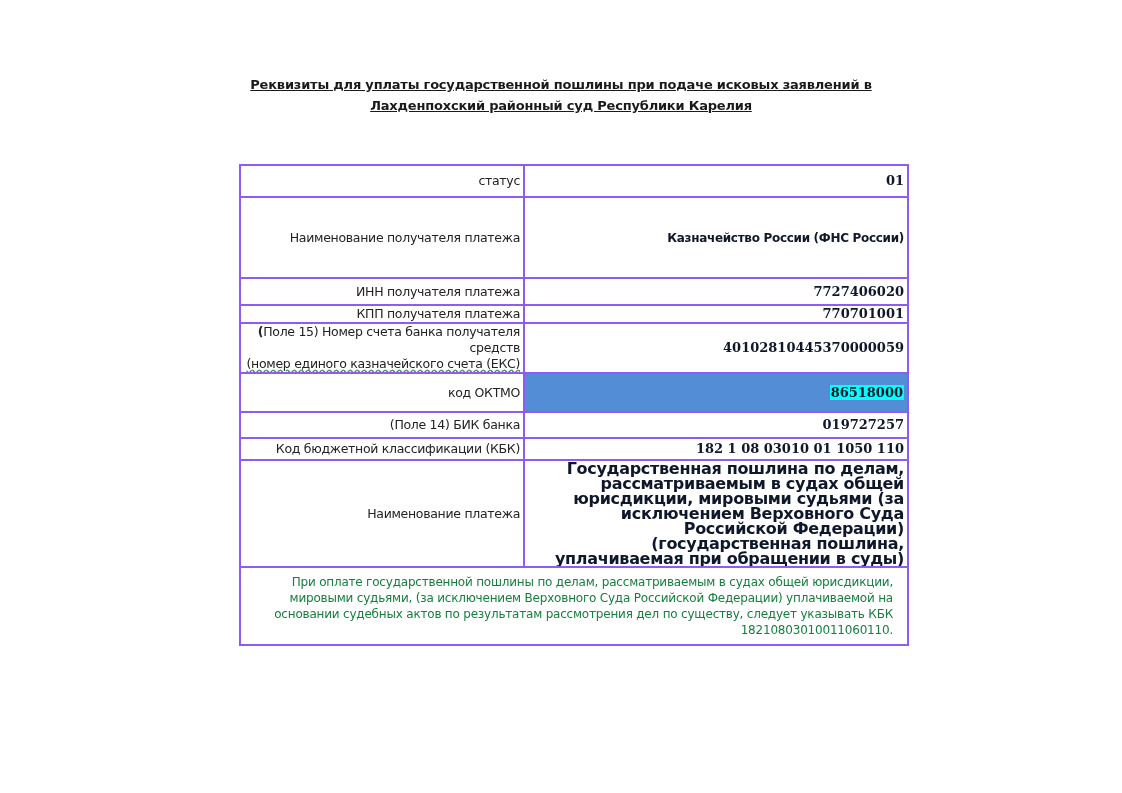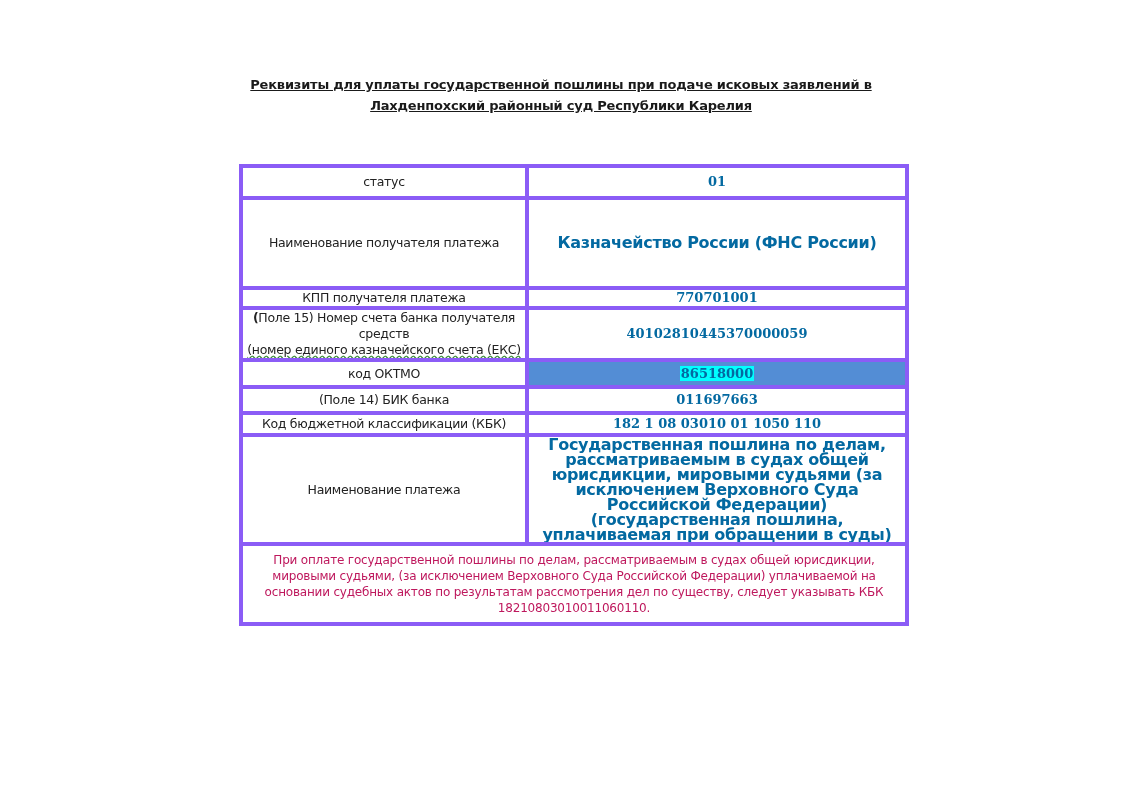--- a/index.html
+++ b/index.html
@@ -32,94 +32,98 @@
     table.req {
       position: absolute;
       left: 239px;
       top: 164px;
       width: 670px;
       border-collapse: collapse;
       table-layout: fixed;
       font-size: 12.5px;
     }
     table.req td {
-      border: 4px solid #8b5cf6;
-      text-align: center;
+      border: 2px solid #8b5cf6;
+      text-align: right;
       vertical-align: middle;
       padding: 0 3px;
       line-height: 16px;
       overflow: hidden;
     }
     table.req td.label {
       width: 276px;
       font-size: 12.5px;
       letter-spacing: -0.3px;
       color: #222;
     }
     table.req td.value {
       font-weight: bold;
       font-family: "DejaVu Serif", "Liberation Serif", serif;
       font-size: 13px;
-      color: #0369a1;
+      color: #0f172a;
     }
     table.req td.value.sans {
       font-family: "DejaVu Sans", "Liberation Sans", sans-serif;
-      font-size: 16px;
+      font-size: 12px;
       letter-spacing: -0.3px;
     }
     td.oktmo {
       background: #538dd5;
     }
     td.oktmo span {
       background: #00ffff;
       padding: 0 1px;
     }
     .ul { text-decoration: underline; text-decoration-color: #3a8a3a; text-decoration-style: wavy; margin-top: 25px; }
     .bold-paren { font-weight: bold; }
     td.note {
       font-size: 12px;
       line-height: 15px;
       letter-spacing: -0.2px;
       padding: 6px 14px !important;
-      color: #be185d;
+      color: #15803d;
     }
   </style>
 </head>
 <body>
 
 <div class="title">
   <div>Реквизиты для уплаты государственной пошлины при подаче исковых заявлений в</div>
   <div>Лахденпохский районный суд Республики Карелия</div>
 </div>
 
 <table class="req">
   <tbody>
       <tr style="height:32px">
     <td class="label">статус</td>
     <td class="value">01</td>
   </tr>
-  <tr style="height:90px">
+  <tr style="height:81px">
     <td class="label">Наименование получателя платежа</td>
     <td class="value sans">Казначейство России (ФНС России)</td>
+  </tr>
+  <tr style="height:27px">
+    <td class="label">ИНН получателя платежа</td>
+    <td class="value">7727406020</td>
   </tr>
   <tr style="height:15px">
     <td class="label">КПП получателя платежа</td>
     <td class="value">770701001</td>
   </tr>
   <tr style="height:47px">
     <td class="label"><span class="bold-paren">(</span><span>Поле 15) Номер счета банка получателя средств</span><br><span class="ul">(номер единого казначейского счета (ЕКС)</span></td>
     <td class="value">40102810445370000059</td>
   </tr>
-  <tr style="height:27px">
+  <tr style="height:39px">
     <td class="label">код ОКТМО</td>
     <td class="value oktmo"><span>86518000</span></td>
   </tr>
   <tr style="height:26px">
     <td class="label">(Поле 14) БИК банка</td>
-    <td class="value">011697663</td>
+    <td class="value">019727257</td>
   </tr>
   <tr style="height:22px">
     <td class="label">Код бюджетной  классификации  (КБК)</td>
     <td class="value">182 1 08 03010 01 1050 110</td>
   </tr>
   <tr style="height:79px">
     <td class="label">Наименование  платежа</td>
     <td class="value sans" style="line-height:15px; font-size:16px;">Государственная пошлина по делам, рассматриваемым  в судах общей юрисдикции, мировыми  судьями (за исключением Верховного Суда Российской Федерации) (государственная пошлина, уплачиваемая  при обращении в суды)</td>
   </tr>
   <tr style="height:76px">

